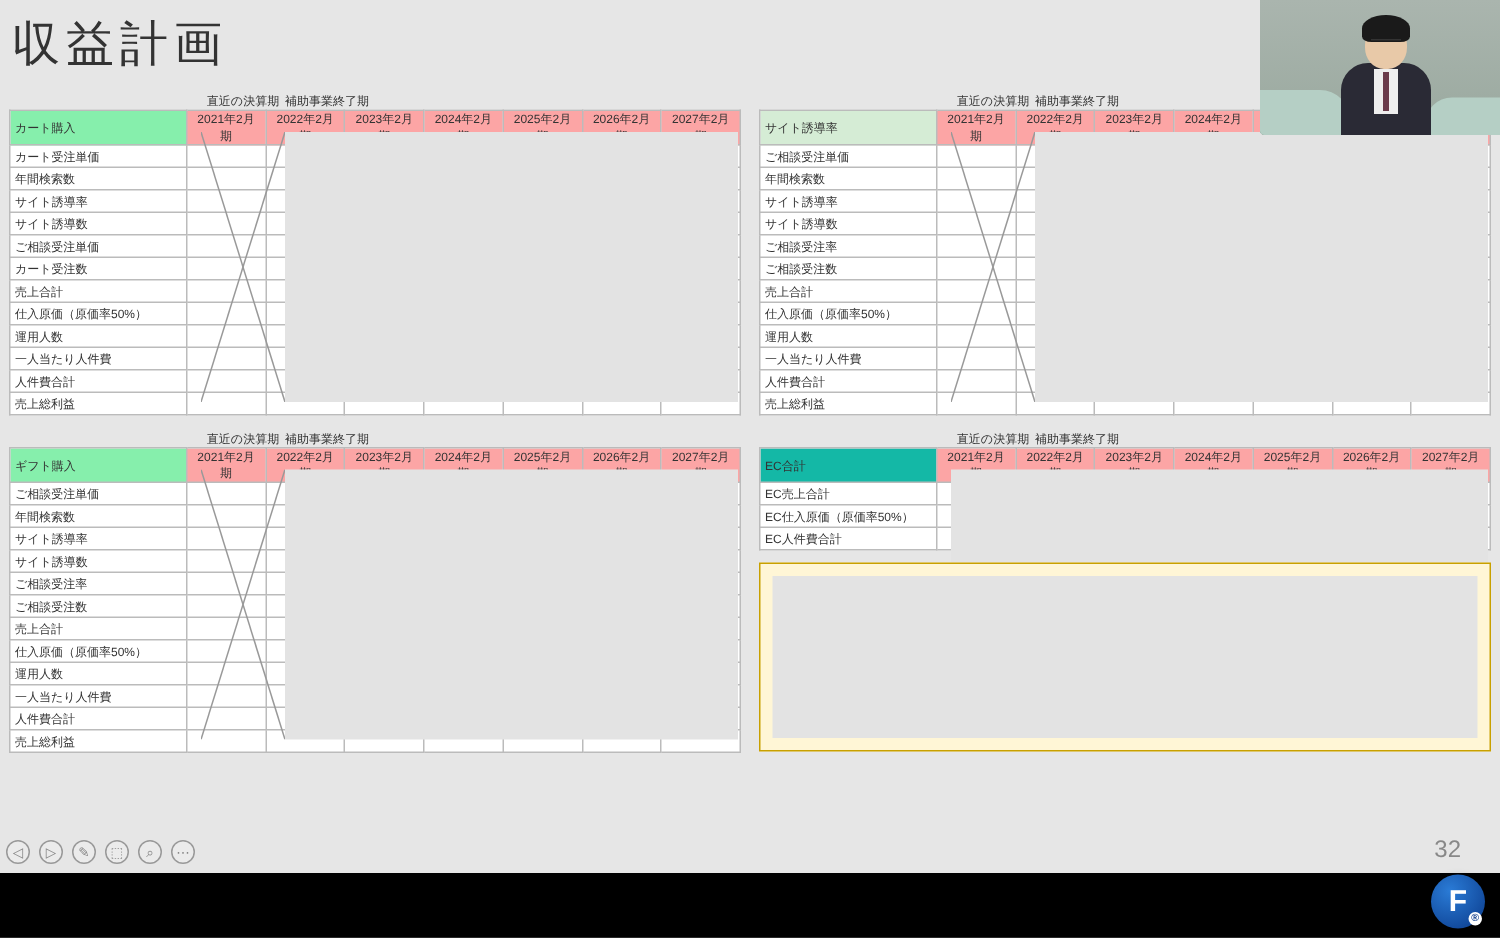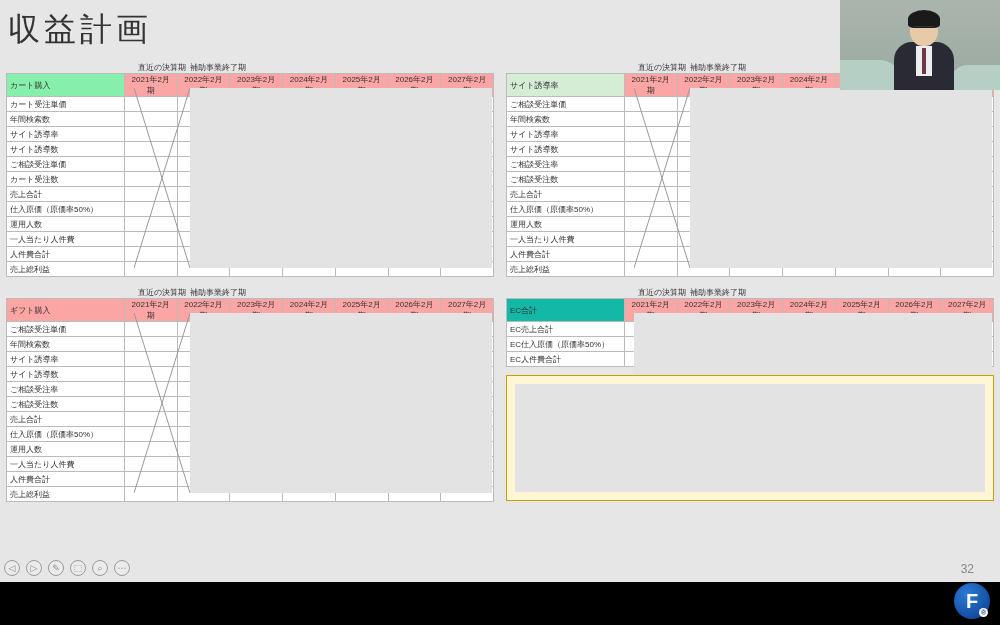--- a/index.html
+++ b/index.html
@@ -11,38 +11,38 @@
 .block{width:488px}
 .sub{display:flex;font-size:8px;color:#333;height:11px;align-items:flex-start}
 .sub .pad{width:128px;flex:0 0 128px}
 .sub .l1{width:56px;text-align:center}
 .sub .l2{width:56px;text-align:center}
 table{border-collapse:collapse;width:100%;background:#fff;font-size:8px;color:#333}
 th,td{border:1px solid #bbb;height:15px;padding:0 3px;text-align:left;font-weight:normal;vertical-align:middle}
 th.yr{width:56px;text-align:center;background:#fca5a5}
 td.rlab{width:128px}
 .hdr-pink{background:#86efac}
-.hdr-yellow{background:#fca5a5}
+.hdr-yellow{background:#86efac}
 .hdr-green{background:#d5ecd5}
 .hdr-plain{background:#14b8a6}
 .redacted{position:absolute;background:#e3e3e3}
 .diag{position:absolute;pointer-events:none}
 .notebox{border:1px solid #c8a000;background:#fff6d6;padding:8px;font-size:9px;color:#555;height:126px;margin-top:8px;position:relative}
 .notebox .rd{position:absolute;left:8px;right:8px;top:8px;bottom:8px;background:#e3e3e3}
 .webcam{position:absolute;right:0;top:0;width:160px;height:90px;background:#7a8a82;border-bottom-left-radius:3px;overflow:hidden}
 .webcam .wall{position:absolute;inset:0;background:linear-gradient(180deg,#aab5ae 0%,#9aa99f 100%)}
 .webcam .sofa{position:absolute;left:0;bottom:0;width:60px;height:30px;background:#b5cfc5;border-top-right-radius:20px}
 .webcam .sofa2{position:absolute;right:0;bottom:0;width:50px;height:25px;background:#b5cfc5;border-top-left-radius:18px}
 .webcam .head{position:absolute;left:70px;top:14px;width:28px;height:32px;background:#e8c9a8;border-radius:50% 50% 45% 45%}
 .webcam .hair{position:absolute;left:68px;top:10px;width:32px;height:18px;background:#1a1a1a;border-radius:50% 50% 20% 20%}
 .webcam .body{position:absolute;left:54px;top:42px;width:60px;height:50px;background:#2a2a35;border-radius:18px 18px 0 0}
 .webcam .shirt{position:absolute;left:76px;top:46px;width:16px;height:30px;background:#eee}
 .webcam .tie{position:absolute;left:82px;top:48px;width:4px;height:26px;background:#6a3a4a}
 .webcam .glasses{position:absolute;left:74px;top:26px;width:20px;height:5px;border-top:1px solid #333}
-.pagenum{position:absolute;right:26px;bottom:6px;font-size:12px;color:#888}
+.pagenum{position:absolute;right:26px;bottom:6px;font-size:16px;color:#888}
 .controls{position:absolute;left:4px;bottom:6px;display:flex;gap:6px;align-items:center}
 .controls .c{width:16px;height:16px;border:1px solid #999;border-radius:50%;display:flex;align-items:center;justify-content:center;font-size:9px;color:#888;background:rgba(255,255,255,.2)}
 .logo{position:absolute;right:10px;bottom:6px;width:36px;height:36px;border-radius:50%;background:radial-gradient(circle at 35% 30%,#2a7bd6,#0a3a8a);display:flex;align-items:center;justify-content:center;color:#fff;font-weight:bold;font-size:20px;box-shadow:0 2px 6px rgba(0,0,0,.4)}
 .logo .r{position:absolute;right:2px;bottom:2px;font-size:7px;background:#fff;color:#0a3a8a;border-radius:50%;width:9px;height:9px;display:flex;align-items:center;justify-content:center}
 </style>
 </head>
 <body>
 
 <div class="stage">
   <div class="slide">

